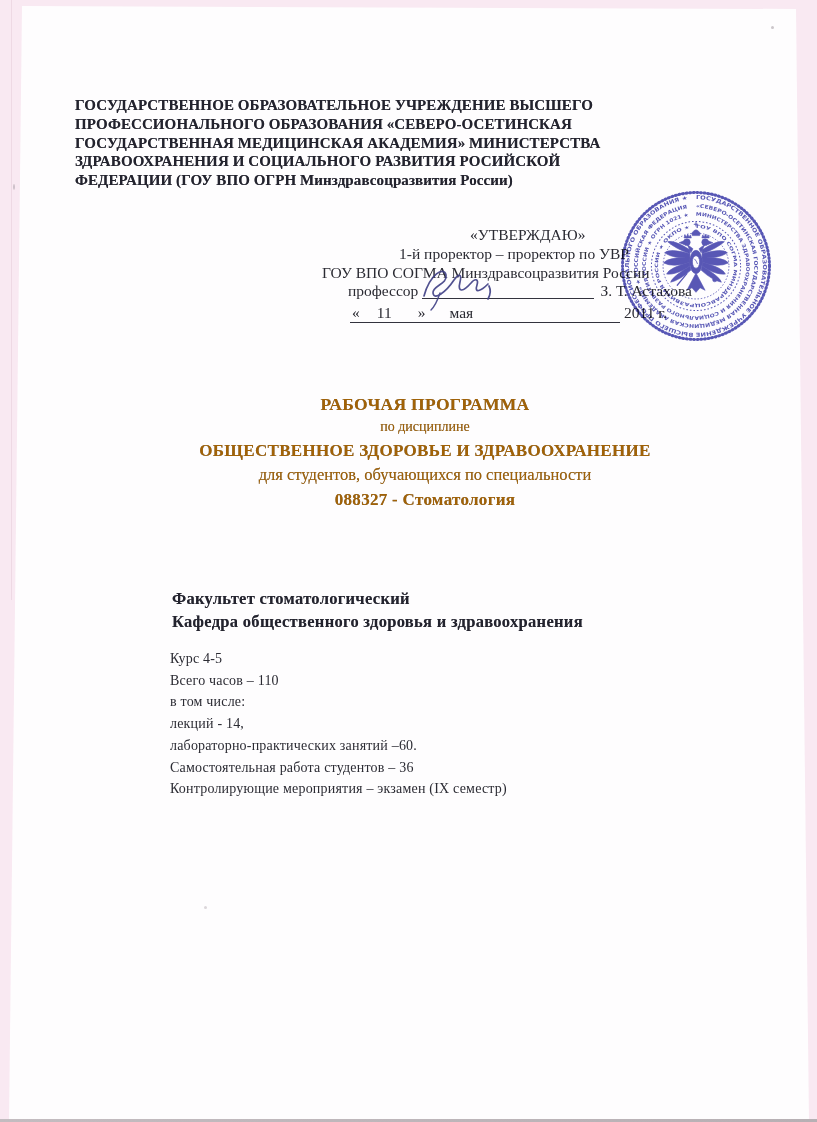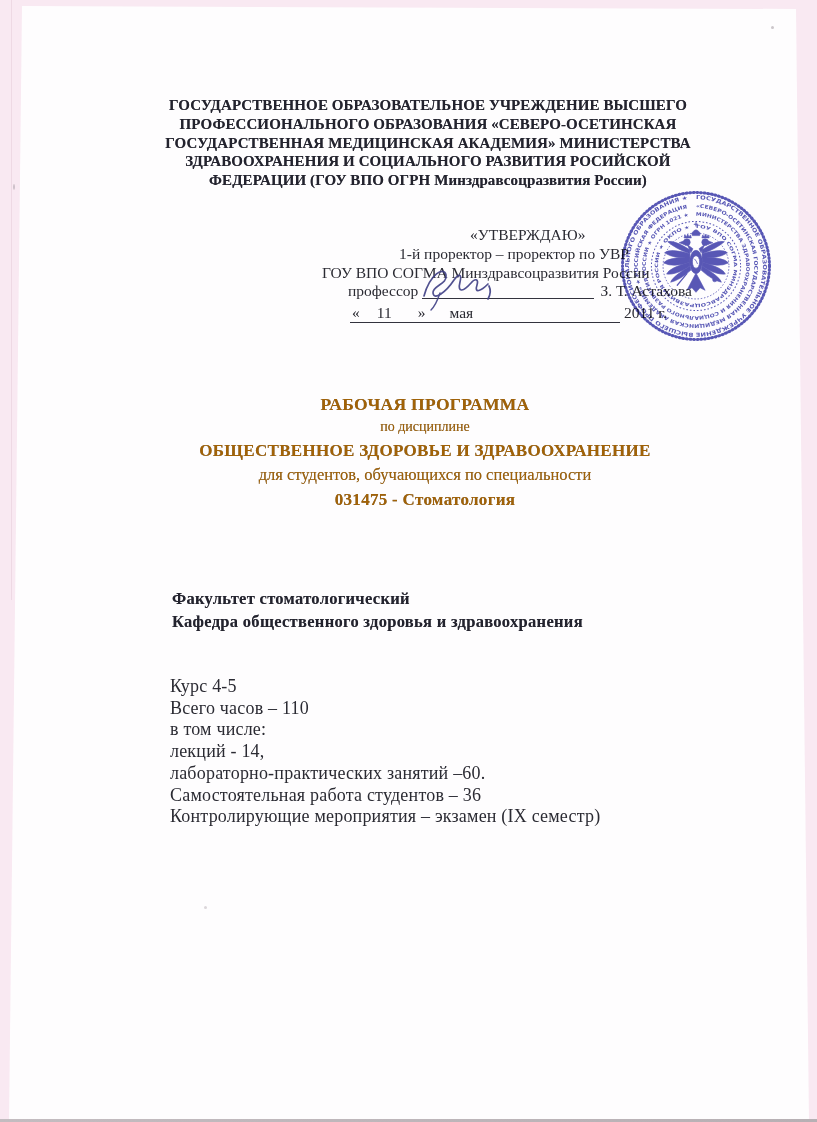--- a/index.html
+++ b/index.html
@@ -17,21 +17,21 @@
     clip-path:polygon(22px 6px,796px 9px,809px 1122px,9px 1122px);
     box-shadow:0 0 4px rgba(170,120,150,.35);
   }
   .edge-line{position:absolute;left:11px;top:0;width:1px;height:600px;background:#eed9e4;}
   .scan-bottom{position:absolute;left:0;bottom:0;width:817px;height:3px;background:linear-gradient(to right,#c3bcc0,#b7b0b4);}
   .speck{position:absolute;border-radius:50%;background:#9a8f97;}
   .content{position:absolute;left:0;top:0;width:817px;height:1122px;}
   .nowrap{white-space:nowrap;}
 
   
-  .header{position:absolute;left:75px;top:96px;width:706px;text-align:center;
+  .header{position:absolute;left:75px;top:96px;width:706px;
     font-weight:bold;font-size:15px;line-height:18.8px;letter-spacing:.1px;color:#23232e;
     text-shadow:0 0 .4px rgba(35,35,46,.55);}
 
   
   .ap-line{position:absolute;font-size:15.5px;line-height:19px;white-space:nowrap;text-align:right;}
   .ap-approve{left:470px;top:225px;}
   .ap-pos{left:399px;top:244px;}
   .ap-org{left:322px;top:263px;}
   .prof-row{position:absolute;left:348px;top:281px;width:345px;display:flex;align-items:flex-end;
     font-size:15.5px;line-height:20px;white-space:nowrap;}
@@ -60,21 +60,21 @@
   .t3{font-weight:bold;font-size:17px;line-height:25px;letter-spacing:.3px;}
   .t4{font-size:16.5px;line-height:24px;}
   .t5{font-weight:bold;font-size:17px;line-height:25px;letter-spacing:.3px;}
   .title-block div{text-shadow:0 0 .4px rgba(35,35,46,.5);}
 
   
   .faculty{position:absolute;left:172px;top:588px;font-weight:bold;font-size:16.5px;
     line-height:22.5px;letter-spacing:.3px;color:#23232e;text-shadow:0 0 .4px rgba(35,35,46,.5);}
 
   
-  .details{position:absolute;left:170px;top:676px;font-size:18px;line-height:21.7px;letter-spacing:.2px;}
+  .details{position:absolute;left:170px;top:648px;font-size:14px;line-height:21.7px;letter-spacing:.2px;}
 </style>
 </head>
 <body>
 
 <div class="page">
   <div class="paper"></div>
   <div class="edge-line"></div>
 
   <div class="content">
 
@@ -179,21 +179,21 @@
         <circle cx="93.5" cy="88.5" r="2.1"></circle>
         <path d="M56.5,94 L66,82.5" fill="none" stroke-width="1.2" stroke-linecap="round"></path>
       </g>
     </svg>
 
     <div class="title-block">
       <div class="t1 nowrap">РАБОЧАЯ ПРОГРАММА</div>
       <div class="t2 nowrap">по дисциплине</div>
       <div class="t3 nowrap">ОБЩЕСТВЕННОЕ ЗДОРОВЬЕ И ЗДРАВООХРАНЕНИЕ</div>
       <div class="t4 nowrap">для студентов, обучающихся по специальности</div>
-      <div class="t5 nowrap">031475 - Стоматология</div>
+      <div class="t5 nowrap">088327 - Стоматология</div>
     </div>
 
     <div class="faculty">
       <div class="nowrap">Факультет стоматологический</div>
       <div class="nowrap">Кафедра общественного здоровья и здравоохранения</div>
     </div>
 
     <div class="details">
       <div class="nowrap">Курс 4-5</div>
       <div class="nowrap">Всего часов – 110</div>

